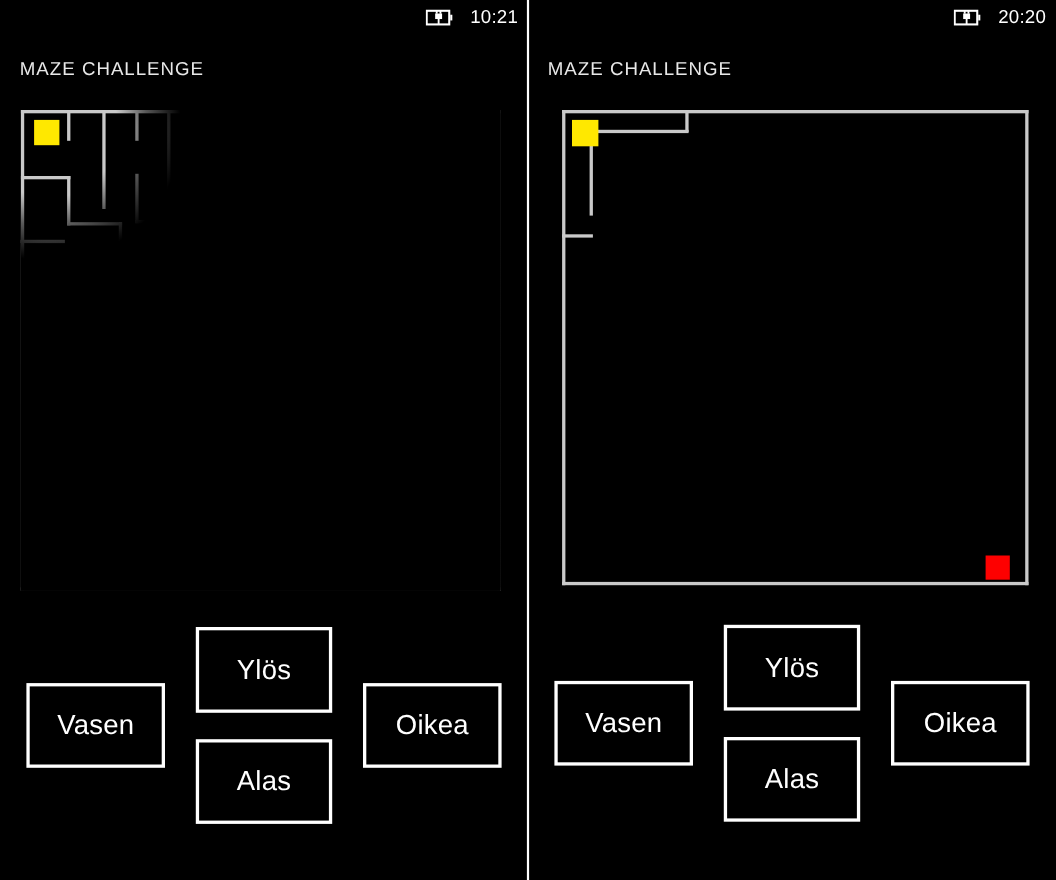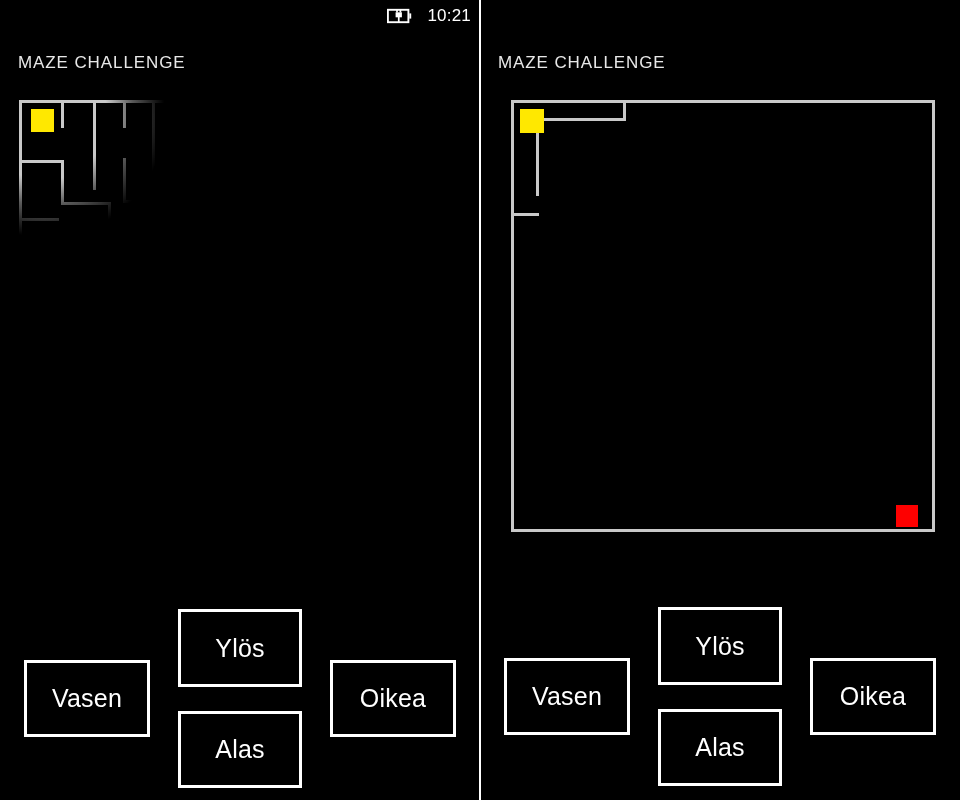--- a/index.html
+++ b/index.html
@@ -127,21 +127,20 @@
     color: #ffffff;
     font-size: 25px;
     font-family: "Liberation Sans", sans-serif;
     display: flex;
     align-items: center;
     justify-content: center;
     cursor: pointer;
     -webkit-user-select: none;
     user-select: none;
     letter-spacing: 0.2px;
-    margin-top: 39px;
   }
 </style>
 </head>
 <body>
 
 <div id="root">
 
   <div class="panel">
 
     <div class="status-bar">
@@ -187,20 +186,32 @@
     </div>
 
     <button class="ctrl-btn" style="left:178px; top:570px; width:124px; height:78px;">Ylös</button>
     <button class="ctrl-btn" style="left:24px;  top:621px; width:126px; height:77px;">Vasen</button>
     <button class="ctrl-btn" style="left:330px; top:621px; width:126px; height:77px;">Oikea</button>
     <button class="ctrl-btn" style="left:178px; top:672px; width:124px; height:77px;">Alas</button>
   </div>
 
   <div class="panel">
 
+    <div class="status-bar">
+      <span class="status-icon">
+        <svg width="26" height="16" viewBox="0 0 26 16" aria-hidden="true">
+          <rect x="0.9" y="1.8" width="20.5" height="12.4" fill="none" stroke="#ffffff" stroke-width="1.9"></rect>
+          <rect x="22.3" y="5.4" width="1.9" height="5.2" fill="#ffffff"></rect>
+          <path d="M10.0 1.0 L10.0 4.4 M13.4 1.0 L13.4 4.4" stroke="#ffffff" stroke-width="1.7"></path>
+          <rect x="8.6" y="4.3" width="6.3" height="5.0" fill="#ffffff"></rect>
+          <rect x="10.9" y="9.0" width="1.7" height="5.3" fill="#ffffff"></rect>
+        </svg>
+      </span>
+      <span class="status-time">20:20</span>
+    </div>
 
     <div class="app-title">MAZE CHALLENGE</div>
 
     <div class="maze-board" style="left:31px; top:100px; width:424px; height:432px;">
 
       <div class="maze-wall" style="left:0;     top:0;    width:424px; height:3px;"></div>
       <div class="maze-wall" style="left:0;     top:0;    width:3px;   height:432px;"></div>
       <div class="maze-wall" style="left:421px; top:0;    width:3px;   height:432px;"></div>
       <div class="maze-wall" style="left:0;     top:429px;width:424px; height:3px;"></div>
 

